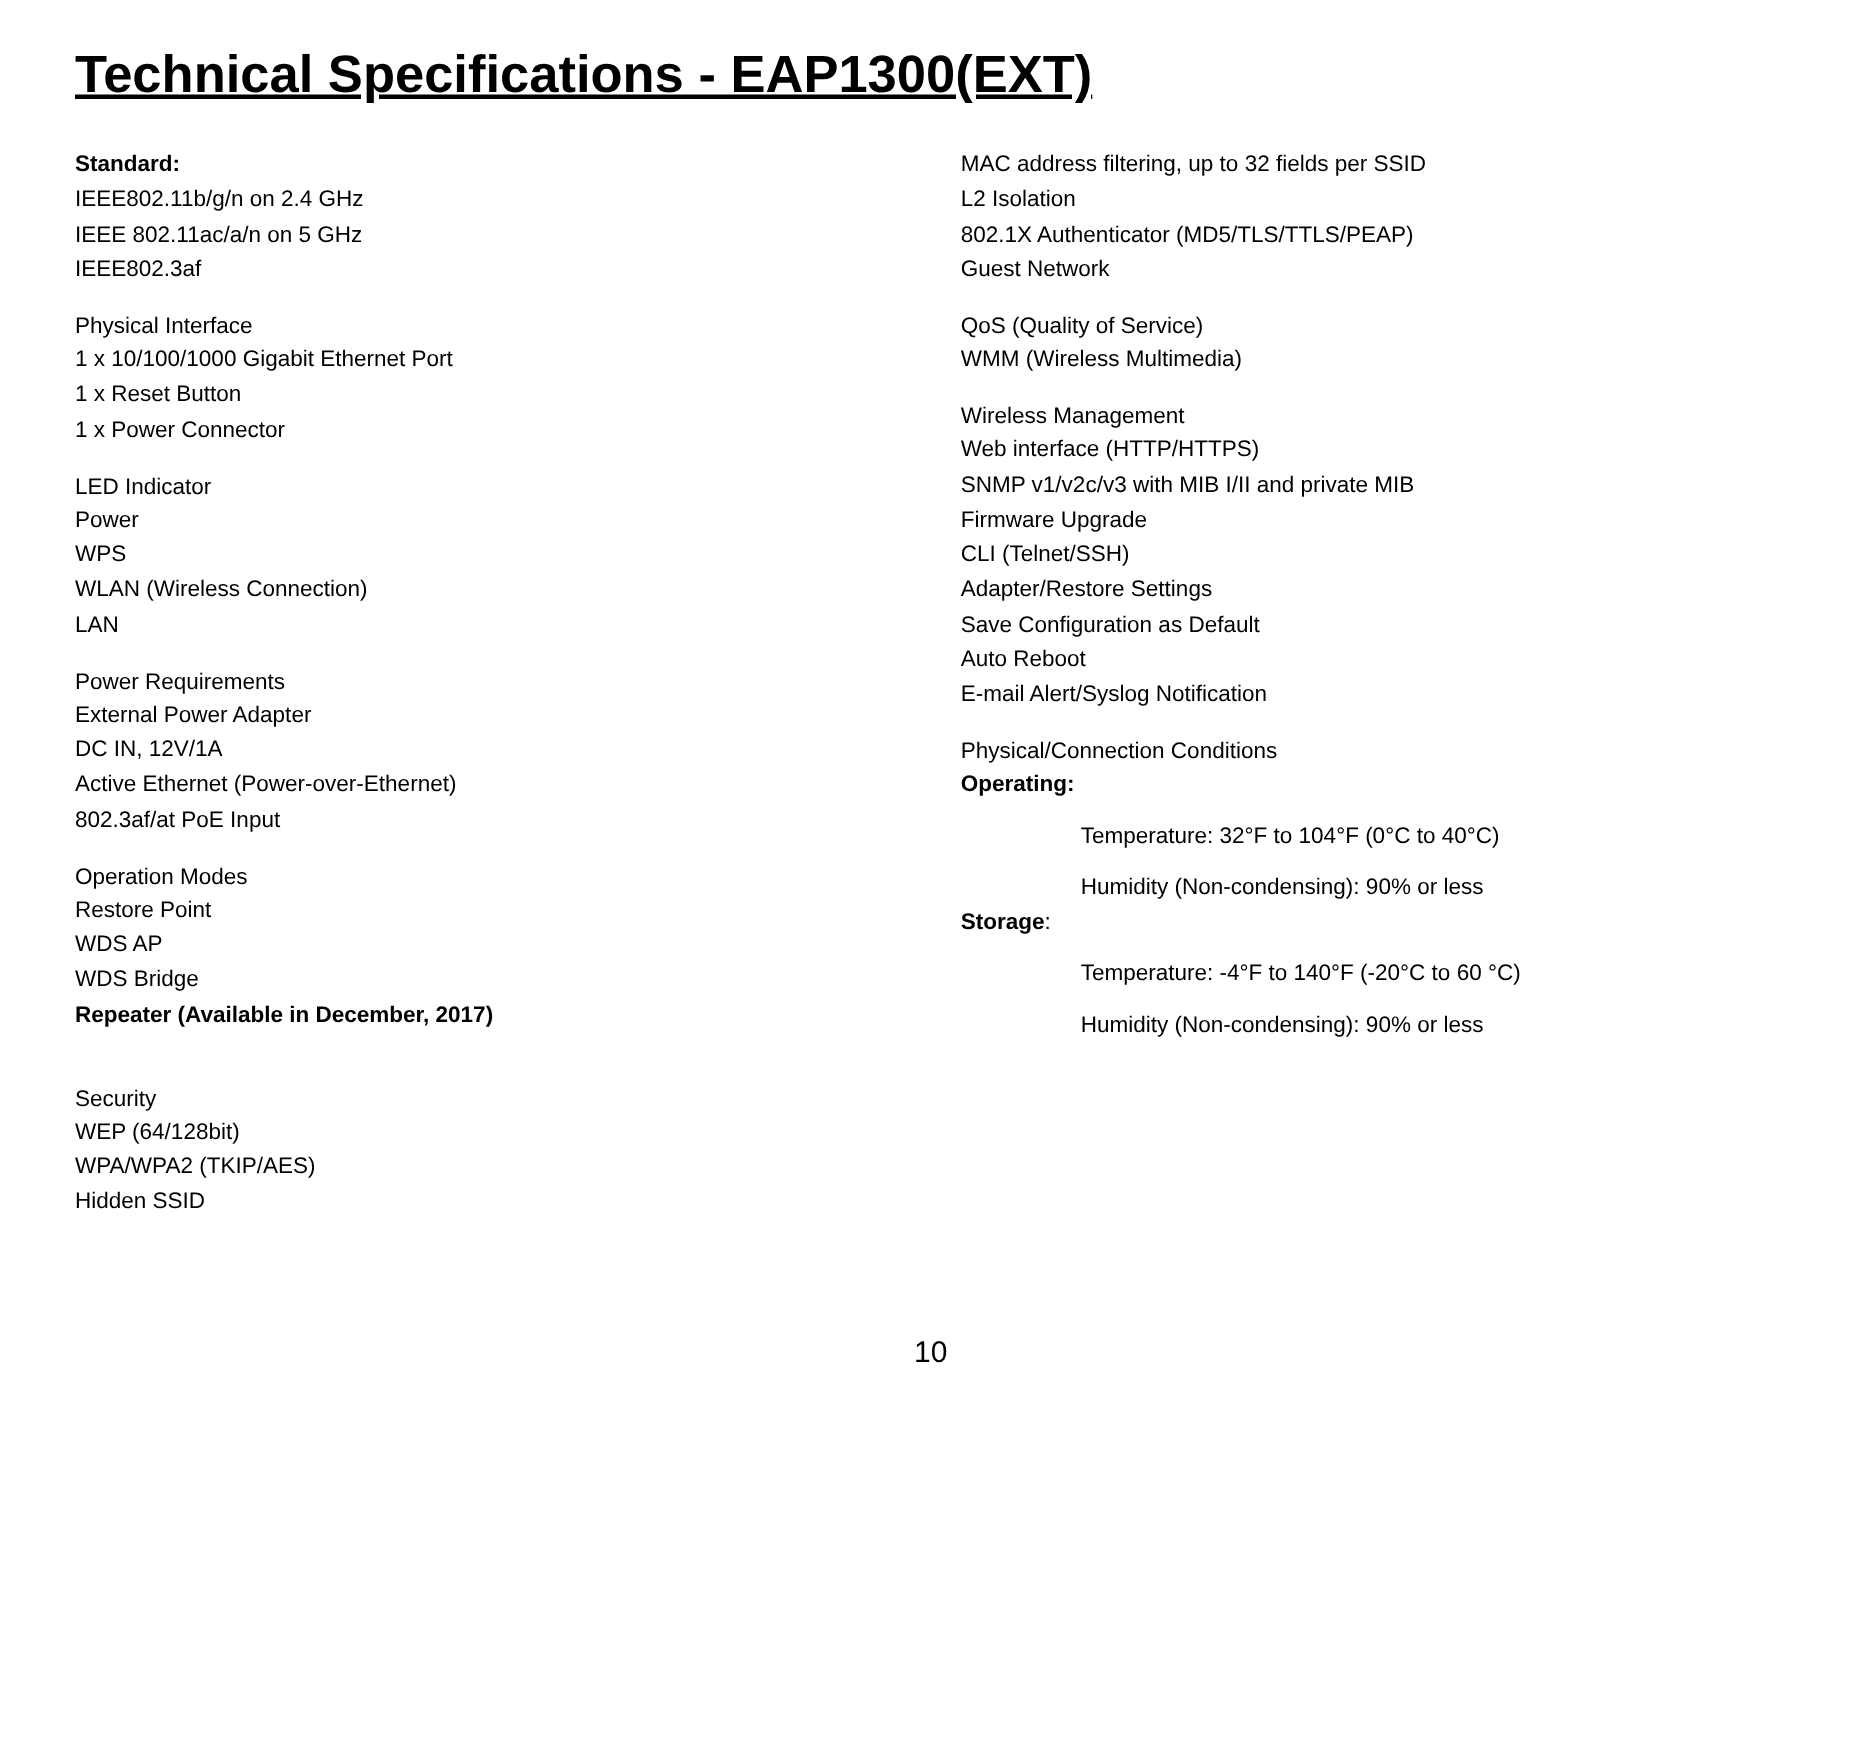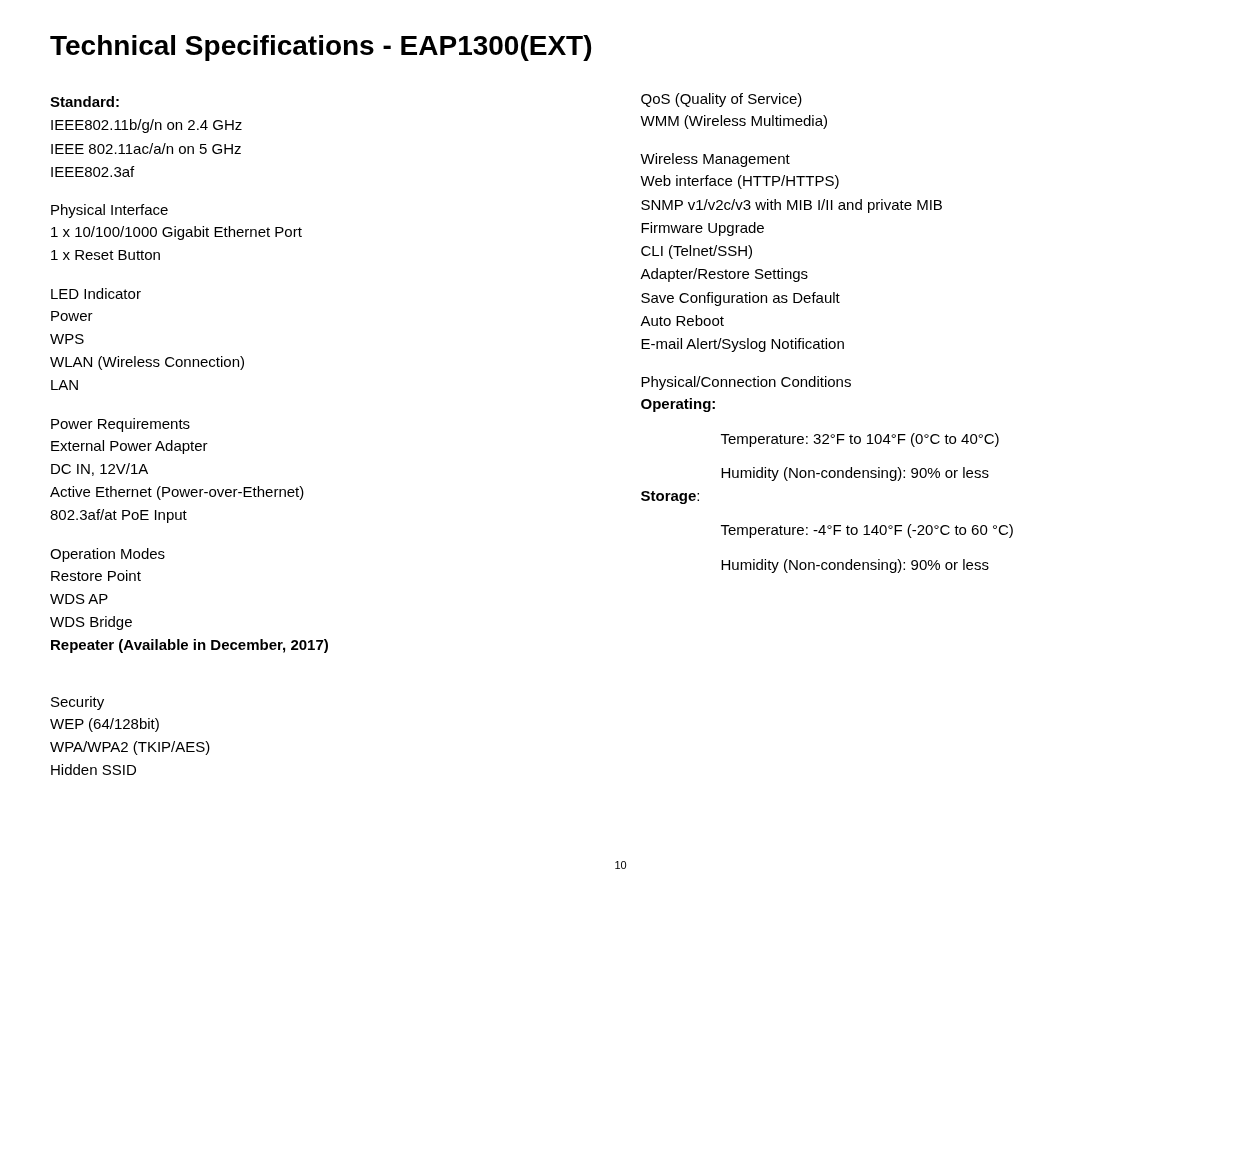--- a/index.html
+++ b/index.html
@@ -10,23 +10,24 @@
     body {
       font-family: Arial, Helvetica, sans-serif;
       font-size: 15px;
       color: #000;
       background: #fff;
       width: 1241px;
       min-height: 1171px;
       padding: 30px 50px 60px 50px;
     }
     .page-title {
-      font-size: 28px;
+      font-size: 35px;
       font-weight: bold;
       margin-bottom: 28px;
+      text-decoration: underline;
     }
     .two-col {
       display: flex;
       gap: 0;
       justify-content: space-between;
     }
     .col-left {
       flex: 0 0 50%;
       padding-right: 40px;
     }
@@ -49,21 +50,21 @@
     .bold-inline {
       font-weight: bold;
     }
     .indent {
       padding-left: 80px;
       margin-top: 11px;
     }
     .page-number {
       text-align: center;
       margin-top: 60px;
-      font-size: 11px;
+      font-size: 20px;
     }
   </style>
 </head>
 <body>
 
 <h1 class="page-title">Technical Specifications - EAP1300(EXT)</h1>
 
 <div class="two-col">
 
   <div class="col-left">
@@ -72,20 +73,21 @@
       <p class="section-line bold-inline">Standard:</p>
       <p class="section-line">IEEE802.11b/g/n on 2.4 GHz</p>
       <p class="section-line">IEEE 802.11ac/a/n on 5 GHz</p>
       <p class="section-line">IEEE802.3af</p>
     </div>
 
     <div class="section">
       <p class="section-header">Physical Interface</p>
       <p class="section-line">1 x 10/100/1000 Gigabit Ethernet Port</p>
       <p class="section-line">1 x Reset Button</p>
+      <p class="section-line">1 x Power Connector</p>
     </div>
 
     <div class="section">
       <p class="section-header">LED Indicator</p>
       <p class="section-line">Power</p>
       <p class="section-line">WPS</p>
       <p class="section-line">WLAN (Wireless Connection)</p>
       <p class="section-line">LAN</p>
     </div>
 
@@ -111,20 +113,26 @@
       <p class="section-header">Security</p>
       <p class="section-line">WEP (64/128bit)</p>
       <p class="section-line">WPA/WPA2 (TKIP/AES)</p>
       <p class="section-line">Hidden SSID</p>
     </div>
 
   </div>
 
   <div class="col-right">
 
+    <div class="section">
+      <p class="section-line">MAC address filtering, up to 32 fields per SSID</p>
+      <p class="section-line">L2 Isolation</p>
+      <p class="section-line">802.1X Authenticator (MD5/TLS/TTLS/PEAP)</p>
+      <p class="section-line">Guest Network</p>
+    </div>
 
     <div class="section">
       <p class="section-header">QoS (Quality of Service)</p>
       <p class="section-line">WMM (Wireless Multimedia)</p>
     </div>
 
     <div class="section">
       <p class="section-header">Wireless Management</p>
       <p class="section-line">Web interface (HTTP/HTTPS)</p>
       <p class="section-line">SNMP v1/v2c/v3 with MIB I/II and private MIB</p>

